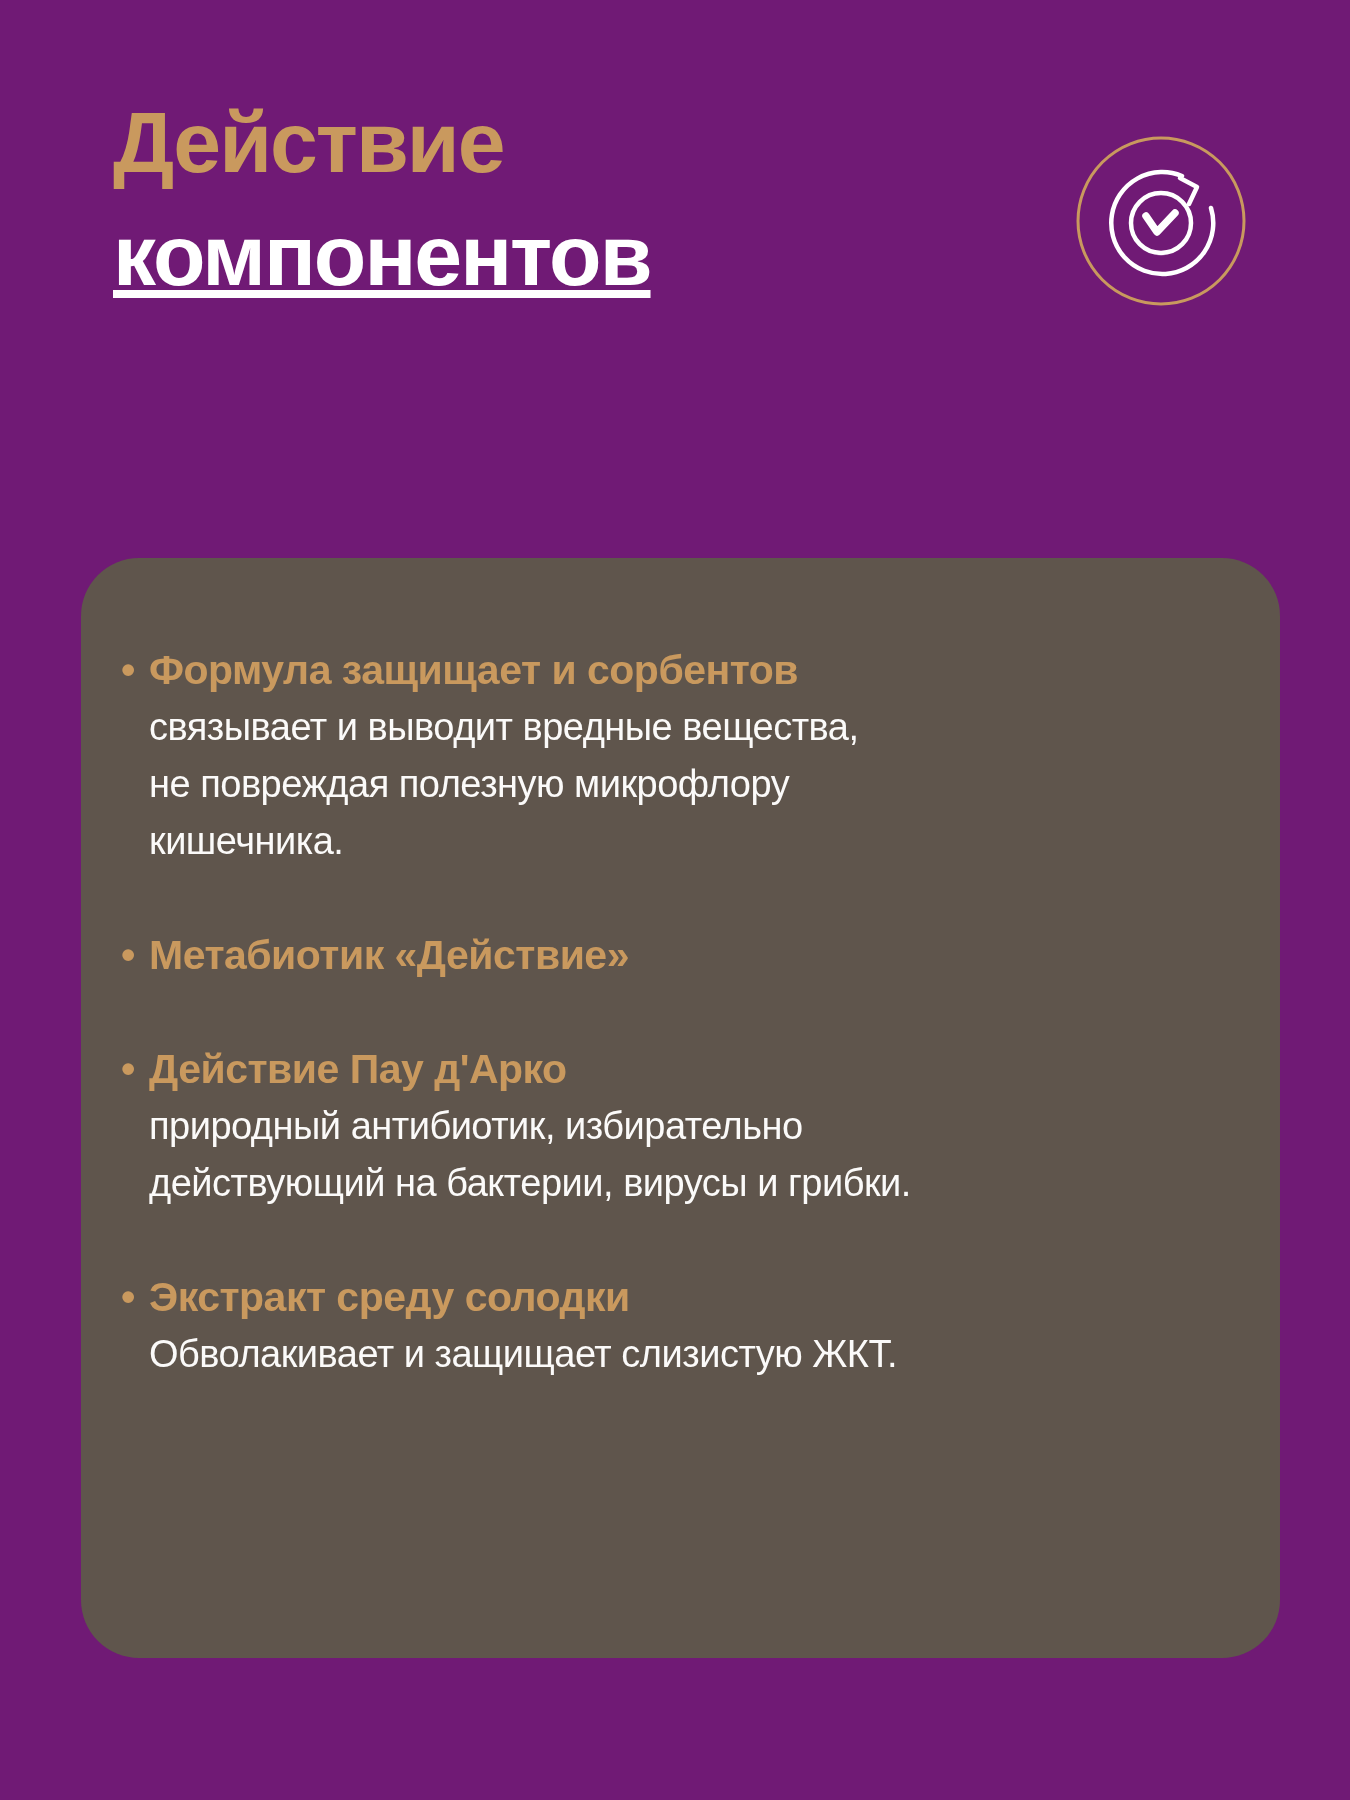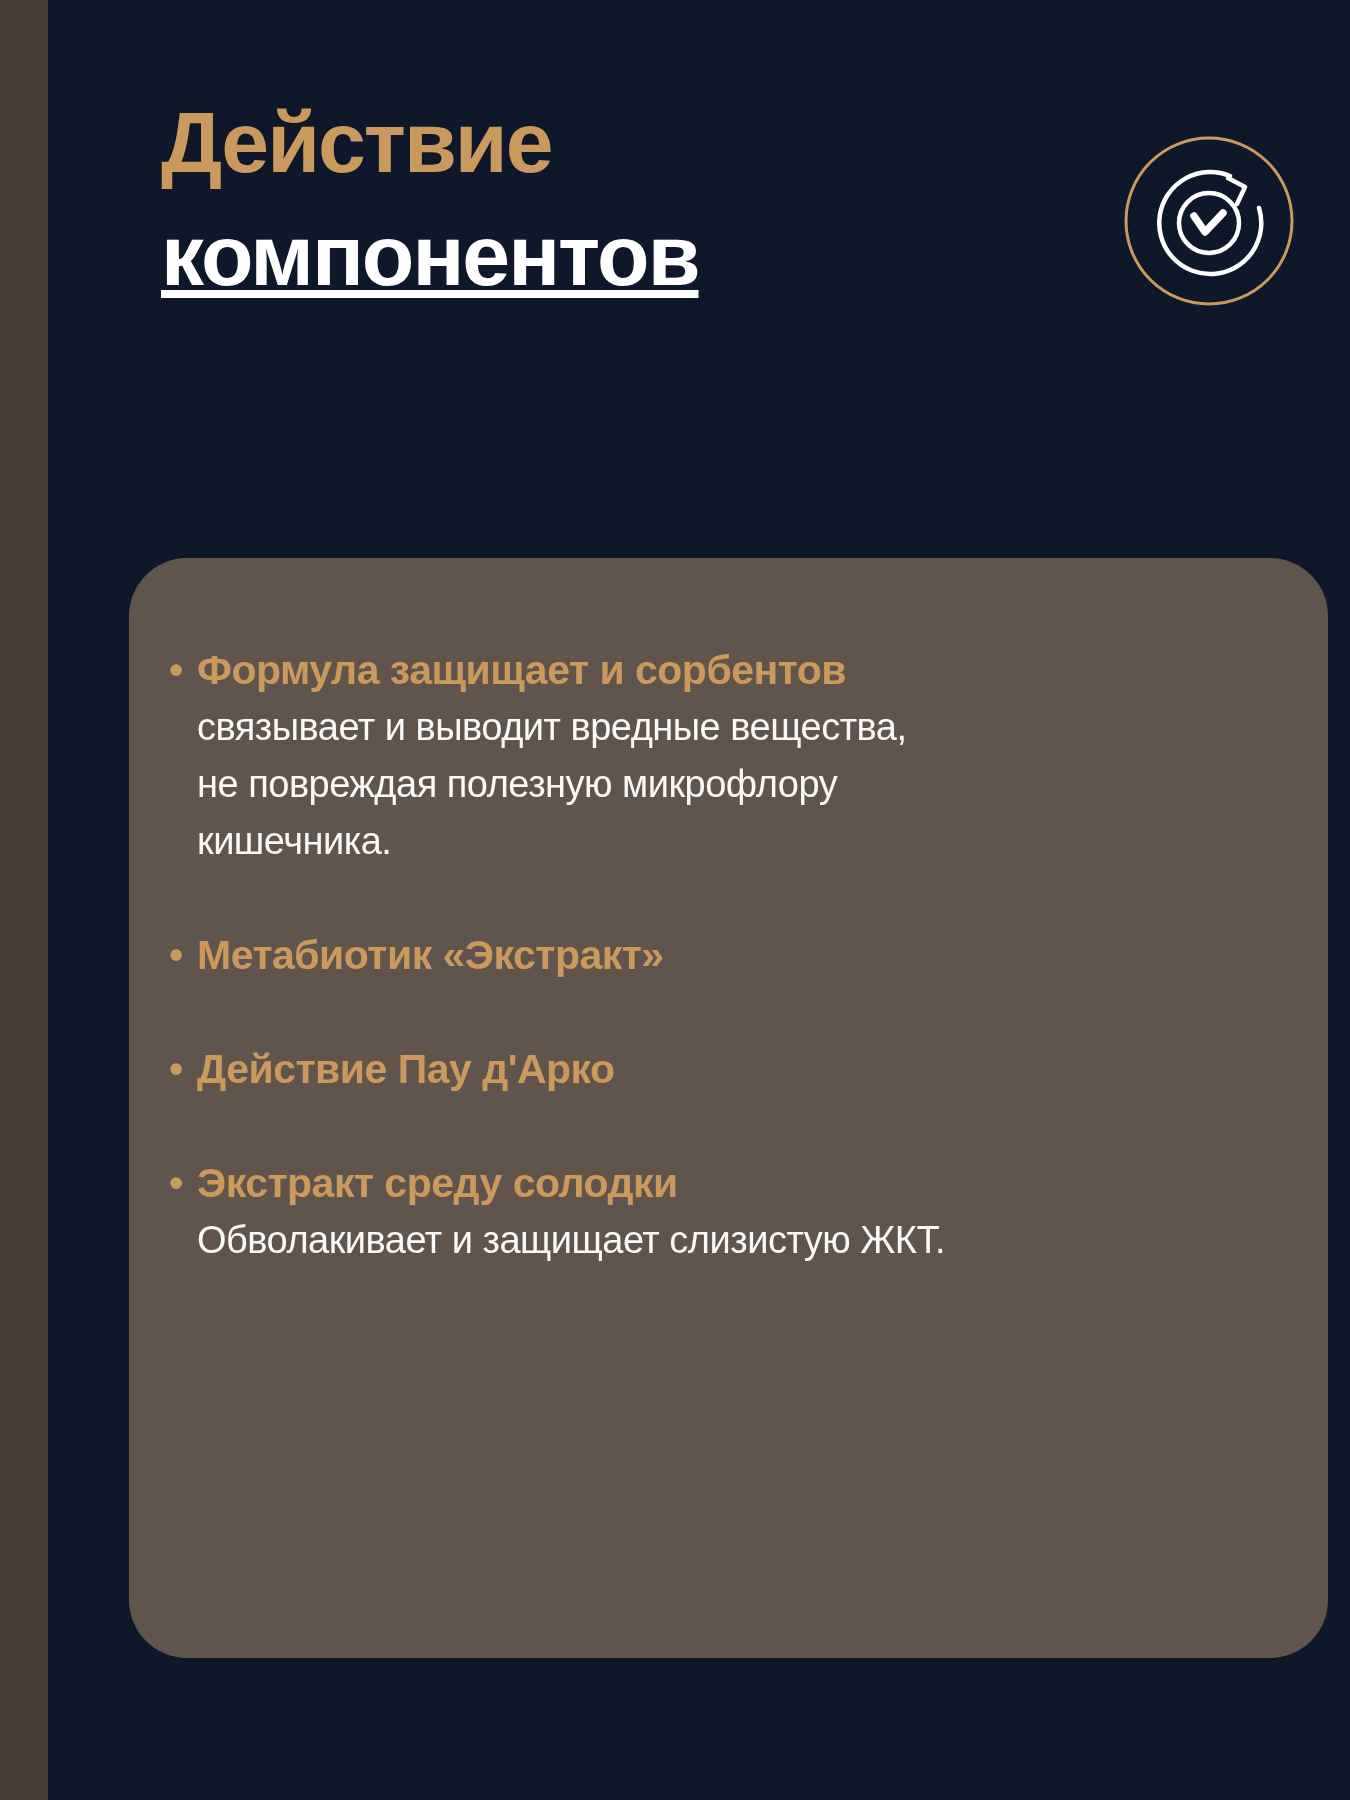--- a/index.html
+++ b/index.html
@@ -10,22 +10,21 @@
     width: 1350px;
     height: 1800px;
     position: relative;
     background: #463C36;
     font-family: "Liberation Sans", "DejaVu Sans", sans-serif;
     overflow: hidden;
   }
   .page {
     position: absolute;
     inset: 0;
-    background: #0f172a;
-    margin-left: 48px;
+    background: #701a75;
   }
   
   .title-block {
     position: absolute;
     left: 113px;
     top: 86px;
     font-weight: 800;
     font-size: 86px;
     line-height: 113px;
     letter-spacing: -2px;
@@ -114,29 +113,31 @@
         <span>Формула защищает и сорбентов</span>
       </div>
       <div class="bullet-body">связывает и выводит вредные вещества,
 не повреждая полезную микрофлору
 кишечника.</div>
     </div>
 
     <div class="bullet-block">
       <div class="bullet-heading">
         <span class="bullet-dot">•</span>
-        <span>Метабиотик «Экстракт»</span>
+        <span>Метабиотик «Действие»</span>
       </div>
     </div>
 
     <div class="bullet-block">
       <div class="bullet-heading">
         <span class="bullet-dot">•</span>
         <span>Действие Пау д'Арко</span>
       </div>
+      <div class="bullet-body">природный антибиотик, избирательно
+действующий на бактерии, вирусы и грибки.</div>
     </div>
 
     <div class="bullet-block">
       <div class="bullet-heading">
         <span class="bullet-dot">•</span>
         <span>Экстракт среду солодки</span>
       </div>
       <div class="bullet-body">Обволакивает и защищает слизистую ЖКТ.</div>
     </div>
 

